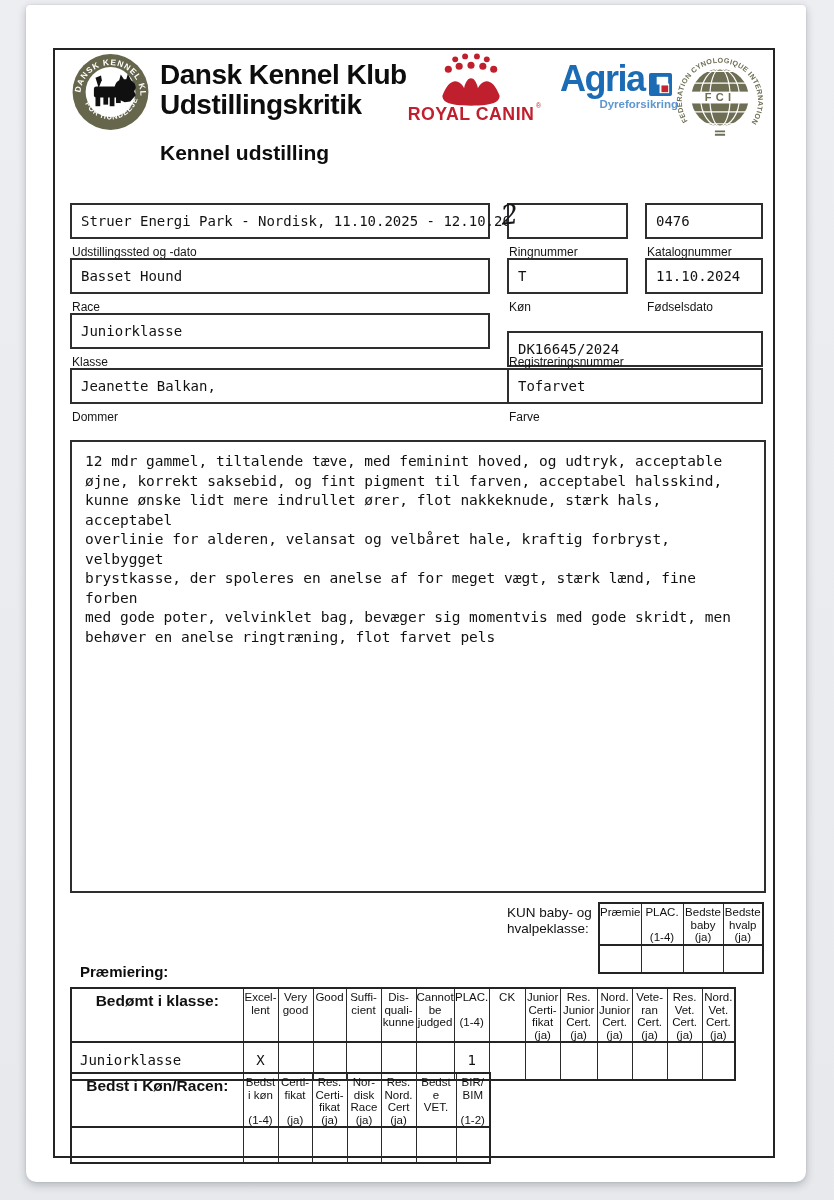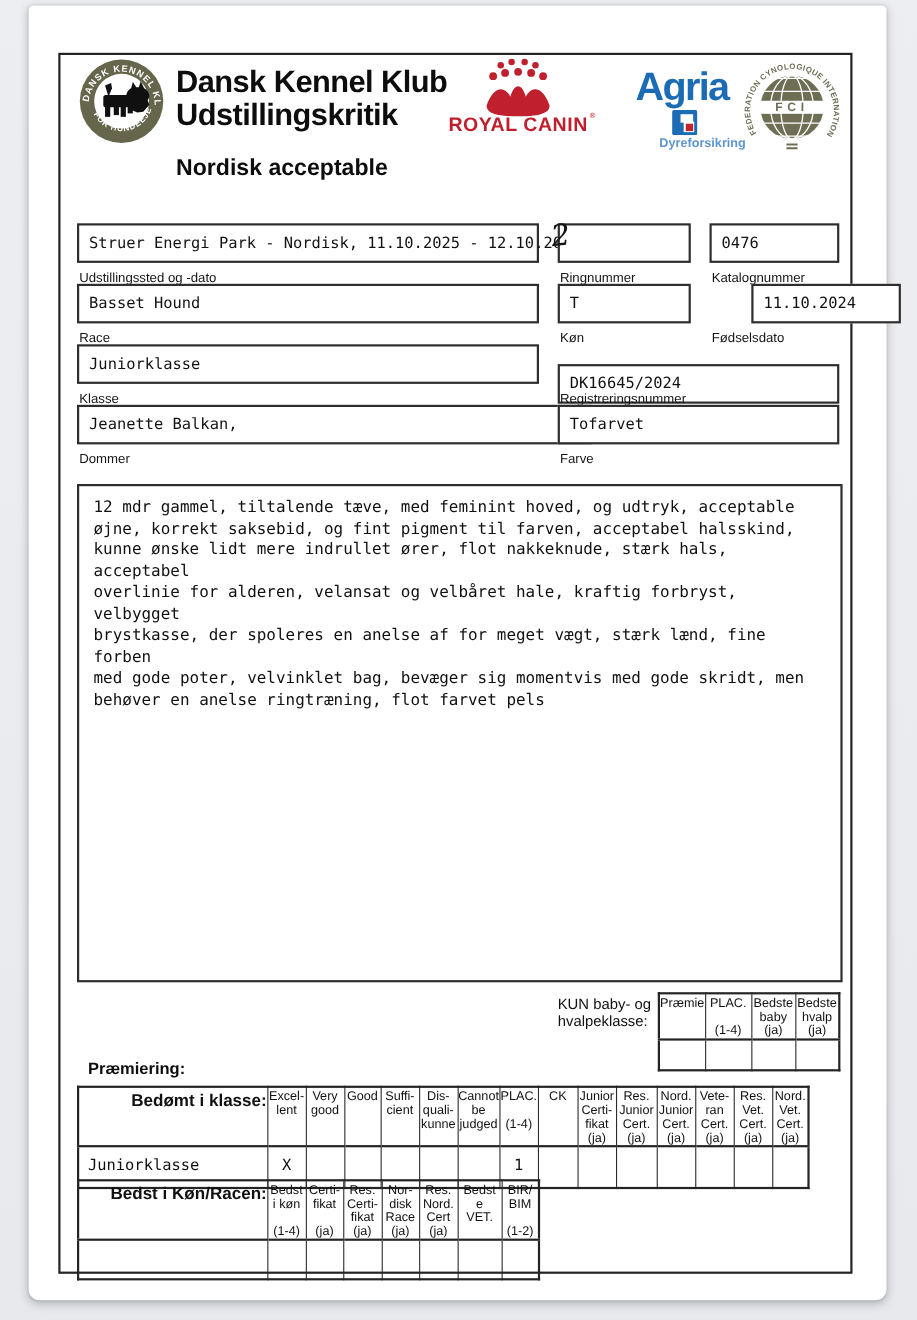--- a/index.html
+++ b/index.html
@@ -6,21 +6,21 @@
   .page{position:relative;width:834px;height:1200px;margin:0 auto;background:linear-gradient(#edeef1,#e7e9ec);overflow:hidden;}
   .sheet{position:absolute;left:26px;top:5px;width:780px;height:1177px;background:#ffffff;
          border-radius:4px 4px 10px 10px;box-shadow:0 3px 9px rgba(40,45,60,.28),0 0 2px rgba(0,0,0,.12);}
   .form-border{position:absolute;left:53px;top:48px;width:718px;height:1106px;border:2px solid #242424;}
 
   
   .title{position:absolute;left:160px;top:60px;font-size:28px;font-weight:bold;line-height:30px;color:#0d0d0d;letter-spacing:-.5px;}
   .subtitle{position:absolute;left:160px;top:141px;font-size:21px;font-weight:bold;color:#0d0d0d;}
   .logo{position:absolute;}
   .agria{position:absolute;left:560px;top:62px;width:120px;}
-  .agria-row{display:flex;align-items:center;flex-direction:column;}
+  .agria-row{display:flex;align-items:flex-end;}
   .agria-word{font-size:36px;font-weight:bold;color:#1c6cb5;letter-spacing:-1.5px;line-height:34px;}
   .agria-tag{font-size:11.5px;font-weight:bold;color:#5e96cf;text-align:right;margin-top:2px;padding-right:2px;}
 
   
   .box{position:absolute;height:36px;border:2px solid #2e2e2e;background:#fff;box-sizing:border-box;}
   .val{display:block;font-family:"DejaVu Sans Mono",monospace;font-size:14px;line-height:32px;
        padding-left:9px;white-space:nowrap;color:#121212;}
   .flabel{position:absolute;font-size:12px;color:#151515;}
   .hand2{position:absolute;left:501px;top:199px;font-family:"DejaVu Serif",serif;font-style:italic;
          font-size:27px;color:#16161a;transform:rotate(-6deg);z-index:5;}
@@ -28,21 +28,21 @@
   
   .critique{position:absolute;left:70px;top:440px;width:696px;height:453px;border:2px solid #2e2e2e;box-sizing:border-box;}
   .critique-text{font-family:"DejaVu Sans Mono",monospace;font-size:14.5px;line-height:19.5px;
                  padding:10px 10px 0 13px;color:#111;white-space:pre-line;}
 
   
   .ptable{position:absolute;border-collapse:collapse;table-layout:fixed;border:2px solid #242424;}
   .ptable td{border:1px solid #2c2c2c;font-size:11.5px;line-height:12.5px;text-align:center;
              vertical-align:top;white-space:pre-line;padding:2px 0 0 0;color:#111;overflow:hidden;}
   .ptable tr.head td{border-bottom:2px solid #242424;}
-  .ptable td.lbl{text-align:right;font-weight:bold;font-size:15.5px;white-space:normal;padding:6px 0 0 0;}
+  .ptable td.lbl{text-align:center;font-weight:bold;font-size:15.5px;white-space:normal;padding:6px 0 0 0;}
   .ptable td.mono{font-family:"DejaVu Sans Mono",monospace;font-size:14px;text-align:left;padding:11px 0 0 8px;}
   .ptable td.cx{font-family:"DejaVu Sans Mono",monospace;font-size:14px;padding-top:11px;}
   .kun-caption{position:absolute;left:507px;top:905px;width:100px;font-size:13.5px;line-height:16px;
                color:#111;white-space:pre-line;}
   .section-heading{position:absolute;left:80px;top:963px;font-size:15px;font-weight:bold;color:#0d0d0d;}
 </style>
 </head>
 <body>
 
 <div class="page">
@@ -70,21 +70,21 @@
       <rect x="49" y="55" width="6" height="13"></rect>
       <rect x="57" y="53" width="6" height="11"></rect>
       <path d="M55,48 c0,-7 2,-11 6,-13 l2,-7 4,6 3,0 2,-7 4,8 c4,2 6,6 6,10 l-2,4 2,5 -7,8 -7,1 -9,-4 z"></path>
     </g>
   </svg>
 
   <div class="title">
     <div>Dansk Kennel Klub</div>
     <div>Udstillingskritik</div>
   </div>
-  <div class="subtitle">Nordisk acceptable</div>
+  <div class="subtitle">Kennel udstilling</div>
 
   <svg class="logo" style="left:398px;top:50px" width="148" height="72" viewBox="0 0 150 72">
     <g fill="#c0202e">
       <circle cx="58" cy="9" r="3"></circle>
         <circle cx="68" cy="6" r="3"></circle>
         <circle cx="80" cy="6" r="3"></circle>
         <circle cx="90" cy="9" r="3"></circle>
       <circle cx="51" cy="19" r="3.6"></circle>
         <circle cx="62" cy="16" r="3.6"></circle>
         <circle cx="74" cy="15" r="3.6"></circle>
@@ -144,21 +144,21 @@
   <div class="box" style="left:70px;top:258px;width:420px">
     <span class="val">Basset Hound</span>
   </div>
   <div class="flabel" style="left:72px;top:300px">Race</div>
 
   <div class="box" style="left:507px;top:258px;width:121px">
     <span class="val">T</span>
   </div>
   <div class="flabel" style="left:509px;top:300px">Køn</div>
 
-  <div class="box" style="left:683px;top:258px;width:136px">
+  <div class="box" style="left:645px;top:258px;width:118px">
     <span class="val">11.10.2024</span>
   </div>
   <div class="flabel" style="left:647px;top:300px">Fødselsdato</div>
 
   <div class="box" style="left:70px;top:313px;width:420px">
     <span class="val">Juniorklasse</span>
   </div>
   <div class="flabel" style="left:72px;top:355px">Klasse</div>
 
   <div class="box" style="left:507px;top:331px;width:256px">

